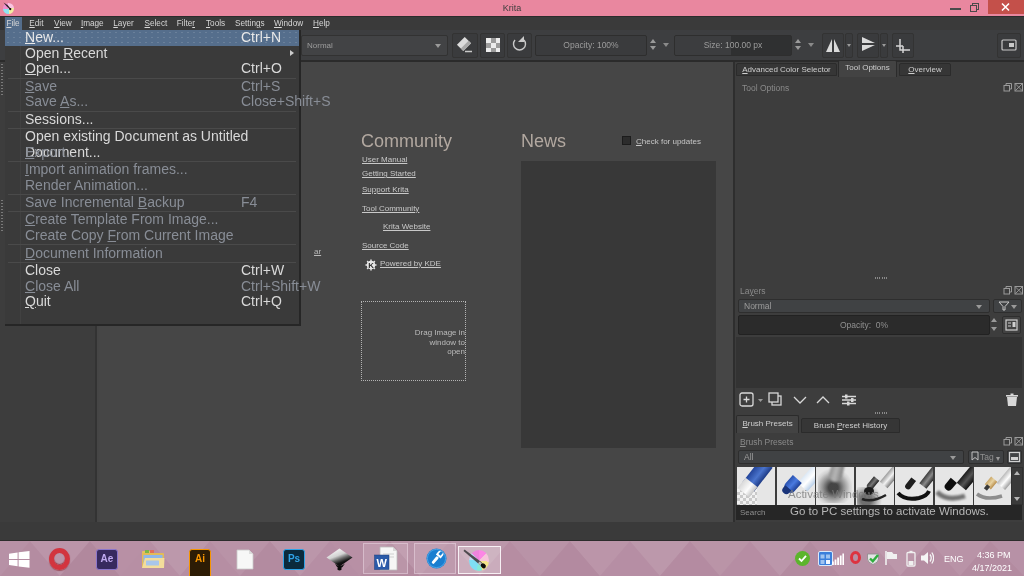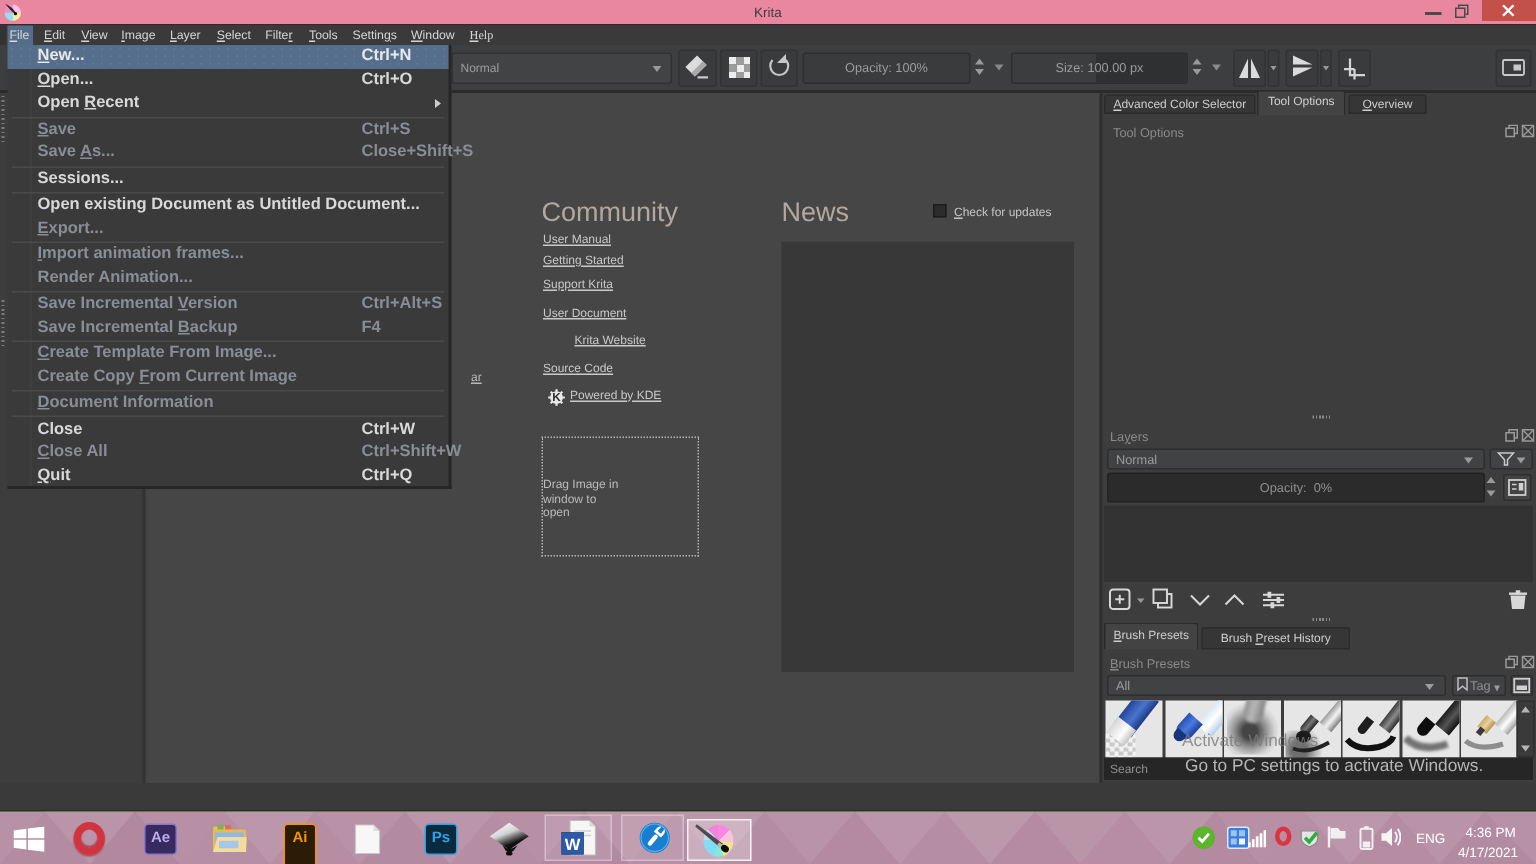--- a/index.html
+++ b/index.html
@@ -26,21 +26,21 @@
 .tbtn { position:absolute; top:3px; height:25px; background:#3a3b3d; border:1px solid #333333; border-radius:2px; }
 .tdrop { position:absolute; top:5px; height:21px; background:#424345; border:1px solid #323232; border-radius:2px; color:#9c9c9c; font-size:8px; line-height:19px; }
 .tslider { position:absolute; top:5px; height:21px; border:1px solid #2e2e2e; border-radius:2px; color:#9c9c9c; font-size:8.5px; line-height:19px; text-align:center; }
 .darr { position:absolute; width:0; height:0; border-left:3.5px solid transparent; border-right:3.5px solid transparent; border-top:4px solid #9a9a9a; }
 
 
 #toolbox { left:0; top:62px; width:97px; height:460px; background:#3d3d3d; border-right:2px solid #333; }
 #canvas { left:99px; top:62px; width:634px; height:460px; background:#464646; }
 #commtitle { left:361px; top:130.5px; font-size:18px; color:#b2a8a0; }
 .clink { position:absolute; left:362px; font-size:8px; color:#c9c9c9; text-decoration:underline; }
-#dragbox { left:361px; top:291px; width:105px; height:80px; border:1px dotted #b4b4b4; color:#bbbbbb; font-size:8px; text-align:left; line-height:9.5px; }
+#dragbox { left:361px; top:301px; width:105px; height:80px; border:1px dotted #b4b4b4; color:#bbbbbb; font-size:8px; text-align:right; line-height:9.5px; }
 #newstitle { left:521px; top:130.5px; font-size:18px; color:#b2a8a0; }
 #newsbox { left:521px; top:161px; width:195px; height:287px; background:#383838; }
 #chk { left:622px; top:136px; width:9px; height:9px; background:#2c2c2c; border:1px solid #1c1c1c; }
 #chklabel { left:636px; top:137px; font-size:8px; color:#c6c6c6; }
 
 
 #docker { left:733px; top:62px; width:291px; height:460px; background:#3d3d3d; border-left:2px solid #2e2e2e; }
 .tab { position:absolute; font-size:8px; color:#cecece; text-align:center; border:1px solid #2b2b2b; background:#363636; border-radius:2px 2px 0 0; }
 .tabsel { background:#434343; border-bottom:none; }
 .ptitle { position:absolute; font-size:8.5px; color:#8a8a8a; }
@@ -50,21 +50,21 @@
 
 
 #statusbar { left:0; top:522px; width:1024px; height:19px; background:#3a3a3a; border-bottom:1px solid #2c2c2c; }
 
 
 #taskbar { left:0; top:541px; width:1024px; height:35px; background:#4d7c0f; }
 .tico { position:absolute; top:7px; }
 .trtext { position:absolute; color:#ffffff; font-size:10px; }
 
 
-#menu { left:5px; top:30px; width:296px; height:296px; background:#3a3a3a; border-right:2px solid #262626; border-bottom:2px solid #262626; font-size:11px; color:#d9d9d9;font-weight:bold; }
+#menu { left:5px; top:30px; width:296px; height:296px; background:#3a3a3a; border-right:2px solid #262626; border-bottom:2px solid #262626; font-size:14px; color:#d9d9d9; }
 #menu .iconline { position:absolute; left:15px; top:0; width:1px; height:294px; background:#414141; }
 .mi { position:relative; height:15.72px; line-height:15.72px; }
 .mi .lab { position:absolute; left:20px; top:0; }
 .mi .sc { position:absolute; left:236px; top:0; }
 .mi.dis { color:#888d96; }
 .msep { height:1.6px; position:relative; }
 .msep div { position:absolute; left:3px; right:3px; top:0.5px; height:1px; background:#4a4a4a; }
 #mi-new { background:#556e8c; color:#e8e8e8; background-image:radial-gradient(circle, rgba(255,255,255,0.12) 0.6px, transparent 0.7px); background-size:6px 5px; }
 .subarr { position:absolute; left:285px; top:4.5px; width:0; height:0; border-top:3.5px solid transparent; border-bottom:3.5px solid transparent; border-left:4px solid #cccccc; }
 
@@ -97,21 +97,21 @@
   <div class="mb" id="mb-file"><u>F</u>ile</div>
   <div class="mb" style="left:29.3px;"><u>E</u>dit</div>
   <div class="mb" style="left:54.1px;"><u>V</u>iew</div>
   <div class="mb" style="left:80.9px;"><u>I</u>mage</div>
   <div class="mb" style="left:113.3px;"><u>L</u>ayer</div>
   <div class="mb" style="left:144.5px;"><u>S</u>elect</div>
   <div class="mb" style="left:176.8px;">Filte<u>r</u></div>
   <div class="mb" style="left:206px;"><u>T</u>ools</div>
   <div class="mb" style="left:235px;">Settin<u>g</u>s</div>
   <div class="mb" style="left:274px;"><u>W</u>indow</div>
-  <div class="mb" style="left:313px;font-family:Liberation Serif, serif;"><u>H</u>elp</div>
+  <div class="mb" style="left:313px;"><u>H</u>elp</div>
 </div>
 
 <div class="abs" id="toolbar">
   <div class="tdrop dots" style="left:301px; width:147px; padding-left:5px;">Normal<span class="darr" style="right:6px; top:8px; border-top-color:#9a9a9a;"></span></div>
   <div class="tbtn" style="left:452px; width:26px;"><svg width="24" height="23" viewBox="0 0 24 23">
         <g transform="rotate(-45 11 10)">
           <rect x="5.5" y="5.5" width="11" height="9" fill="#dcdcdc"></rect>
           <rect x="5.5" y="11" width="11" height="3.5" fill="#a8a8a8"></rect>
         </g>
         <line x1="12" y1="17.5" x2="19" y2="17.5" stroke="#c9c9c9" stroke-width="1.5"></line>
@@ -166,21 +166,21 @@
         <rect x="11" y="9" width="5" height="4" fill="#c9c9c9"></rect>
       </svg></div>
 </div>
 
 <div class="abs" id="toolbox"></div>
 <div class="abs" id="canvas"></div>
 <div class="abs" id="commtitle">Community</div>
 <a class="clink" style="top:155px;">User Manual</a>
 <a class="clink" style="top:169px;">Getting Started</a>
 <a class="clink" style="top:184.5px;">Support Krita</a>
-<a class="clink" style="top:203.5px;">User Document</a>
+<a class="clink" style="top:203.5px;">Tool Community</a>
 <a class="clink" style="top:222px;padding-left:21px;">Krita Website</a>
 <a class="clink" style="top:241px;">Source Code</a>
 <a class="clink" style="left:380px; top:258.5px;">Powered by KDE</a>
 <svg class="abs" style="left:365px; top:258.5px;" width="12" height="12" viewBox="0 0 13 13">
     <circle cx="6.5" cy="6.5" r="4.6" fill="#e8e8e8"></circle>
     <g stroke="#e8e8e8" stroke-width="1.6">
 <line x1="6.5" y1="0.5" x2="6.5" y2="3"></line>
       <line x1="6.5" y1="10" x2="6.5" y2="12.5"></line>
       <line x1="0.5" y1="6.5" x2="3" y2="6.5"></line>
       <line x1="10" y1="6.5" x2="12.5" y2="6.5"></line>
@@ -515,27 +515,27 @@
 <div class="abs" style="left:0.5px; top:64px; width:2px; height:32px; background-image:repeating-linear-gradient(180deg,#7a7a7a 0 1px, transparent 1px 3px);"></div>
 <div class="abs" style="left:0.5px; top:200px; width:2px; height:32px; background-image:repeating-linear-gradient(180deg,#7a7a7a 0 1px, transparent 1px 3px);"></div>
 
 <div class="abs" id="menu">
   <div class="iconline"></div>
   <div class="mi" id="mi-new">
       <span class="lab"><u>N</u>ew...</span>
       <span class="sc">Ctrl+N</span>
     </div>
   <div class="mi">
+      <span class="lab">Open <u>R</u>ecent</span>
+      <span class="subarr"></span>
+    </div>
+  <div class="mi">
       <span class="lab"><u>O</u>pen...</span>
       <span class="sc">Ctrl+O</span>
     </div>
-  <div class="mi">
-      <span class="lab">Open <u>R</u>ecent</span>
-      <span class="subarr"></span>
-    </div>
   <div class="msep">
       <div></div>
     </div>
   <div class="mi dis">
       <span class="lab"><u>S</u>ave</span>
       <span class="sc">Ctrl+S</span>
     </div>
   <div class="mi dis">
       <span class="lab">Save <u>A</u>s...</span>
       <span class="sc">Close+Shift+S</span>
@@ -559,24 +559,20 @@
       <div></div>
     </div>
   <div class="mi dis">
       <span class="lab"><u>I</u>mport animation frames...</span>
     </div>
   <div class="mi dis">
       <span class="lab">Render Animation...</span>
     </div>
   <div class="msep">
       <div></div>
-    </div>
-  <div class="mi dis">
-      <span class="lab">Save Incremental <u>V</u>ersion</span>
-      <span class="sc">Ctrl+Alt+S</span>
     </div>
   <div class="mi dis">
       <span class="lab">Save Incremental <u>B</u>ackup</span>
       <span class="sc">F4</span>
     </div>
   <div class="msep">
       <div></div>
     </div>
   <div class="mi dis">
       <span class="lab"><u>C</u>reate Template From Image...</span>

